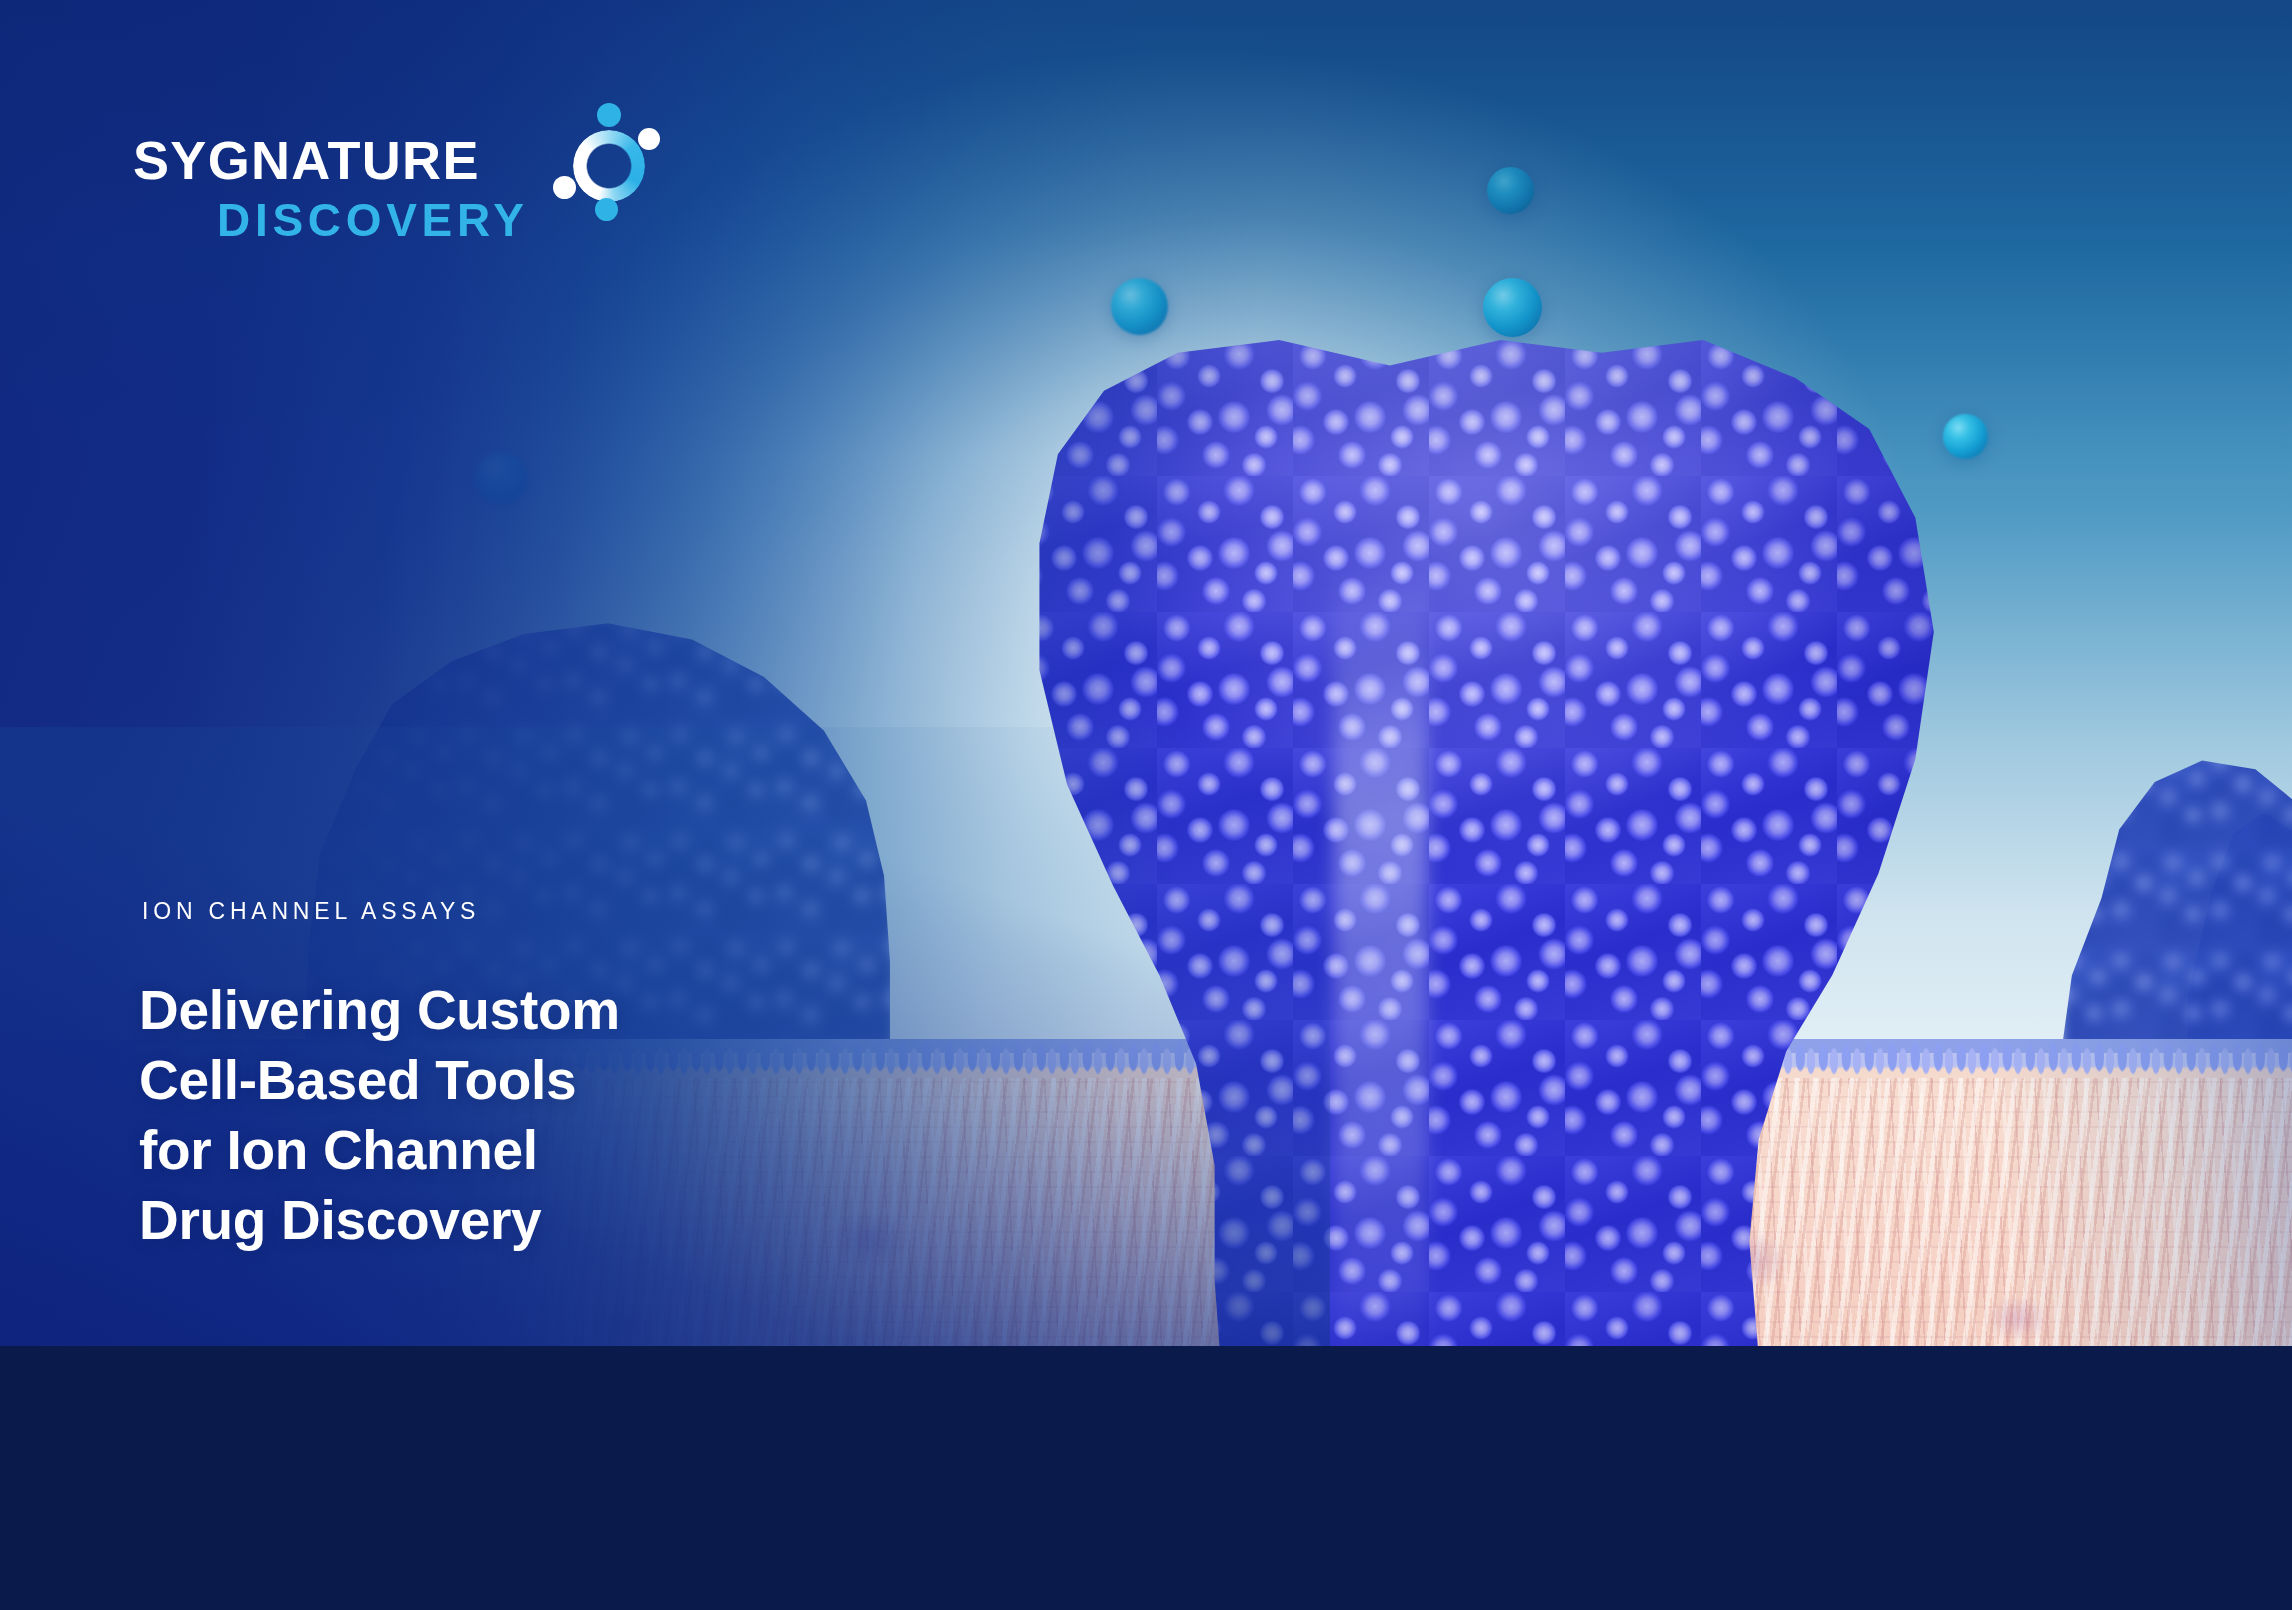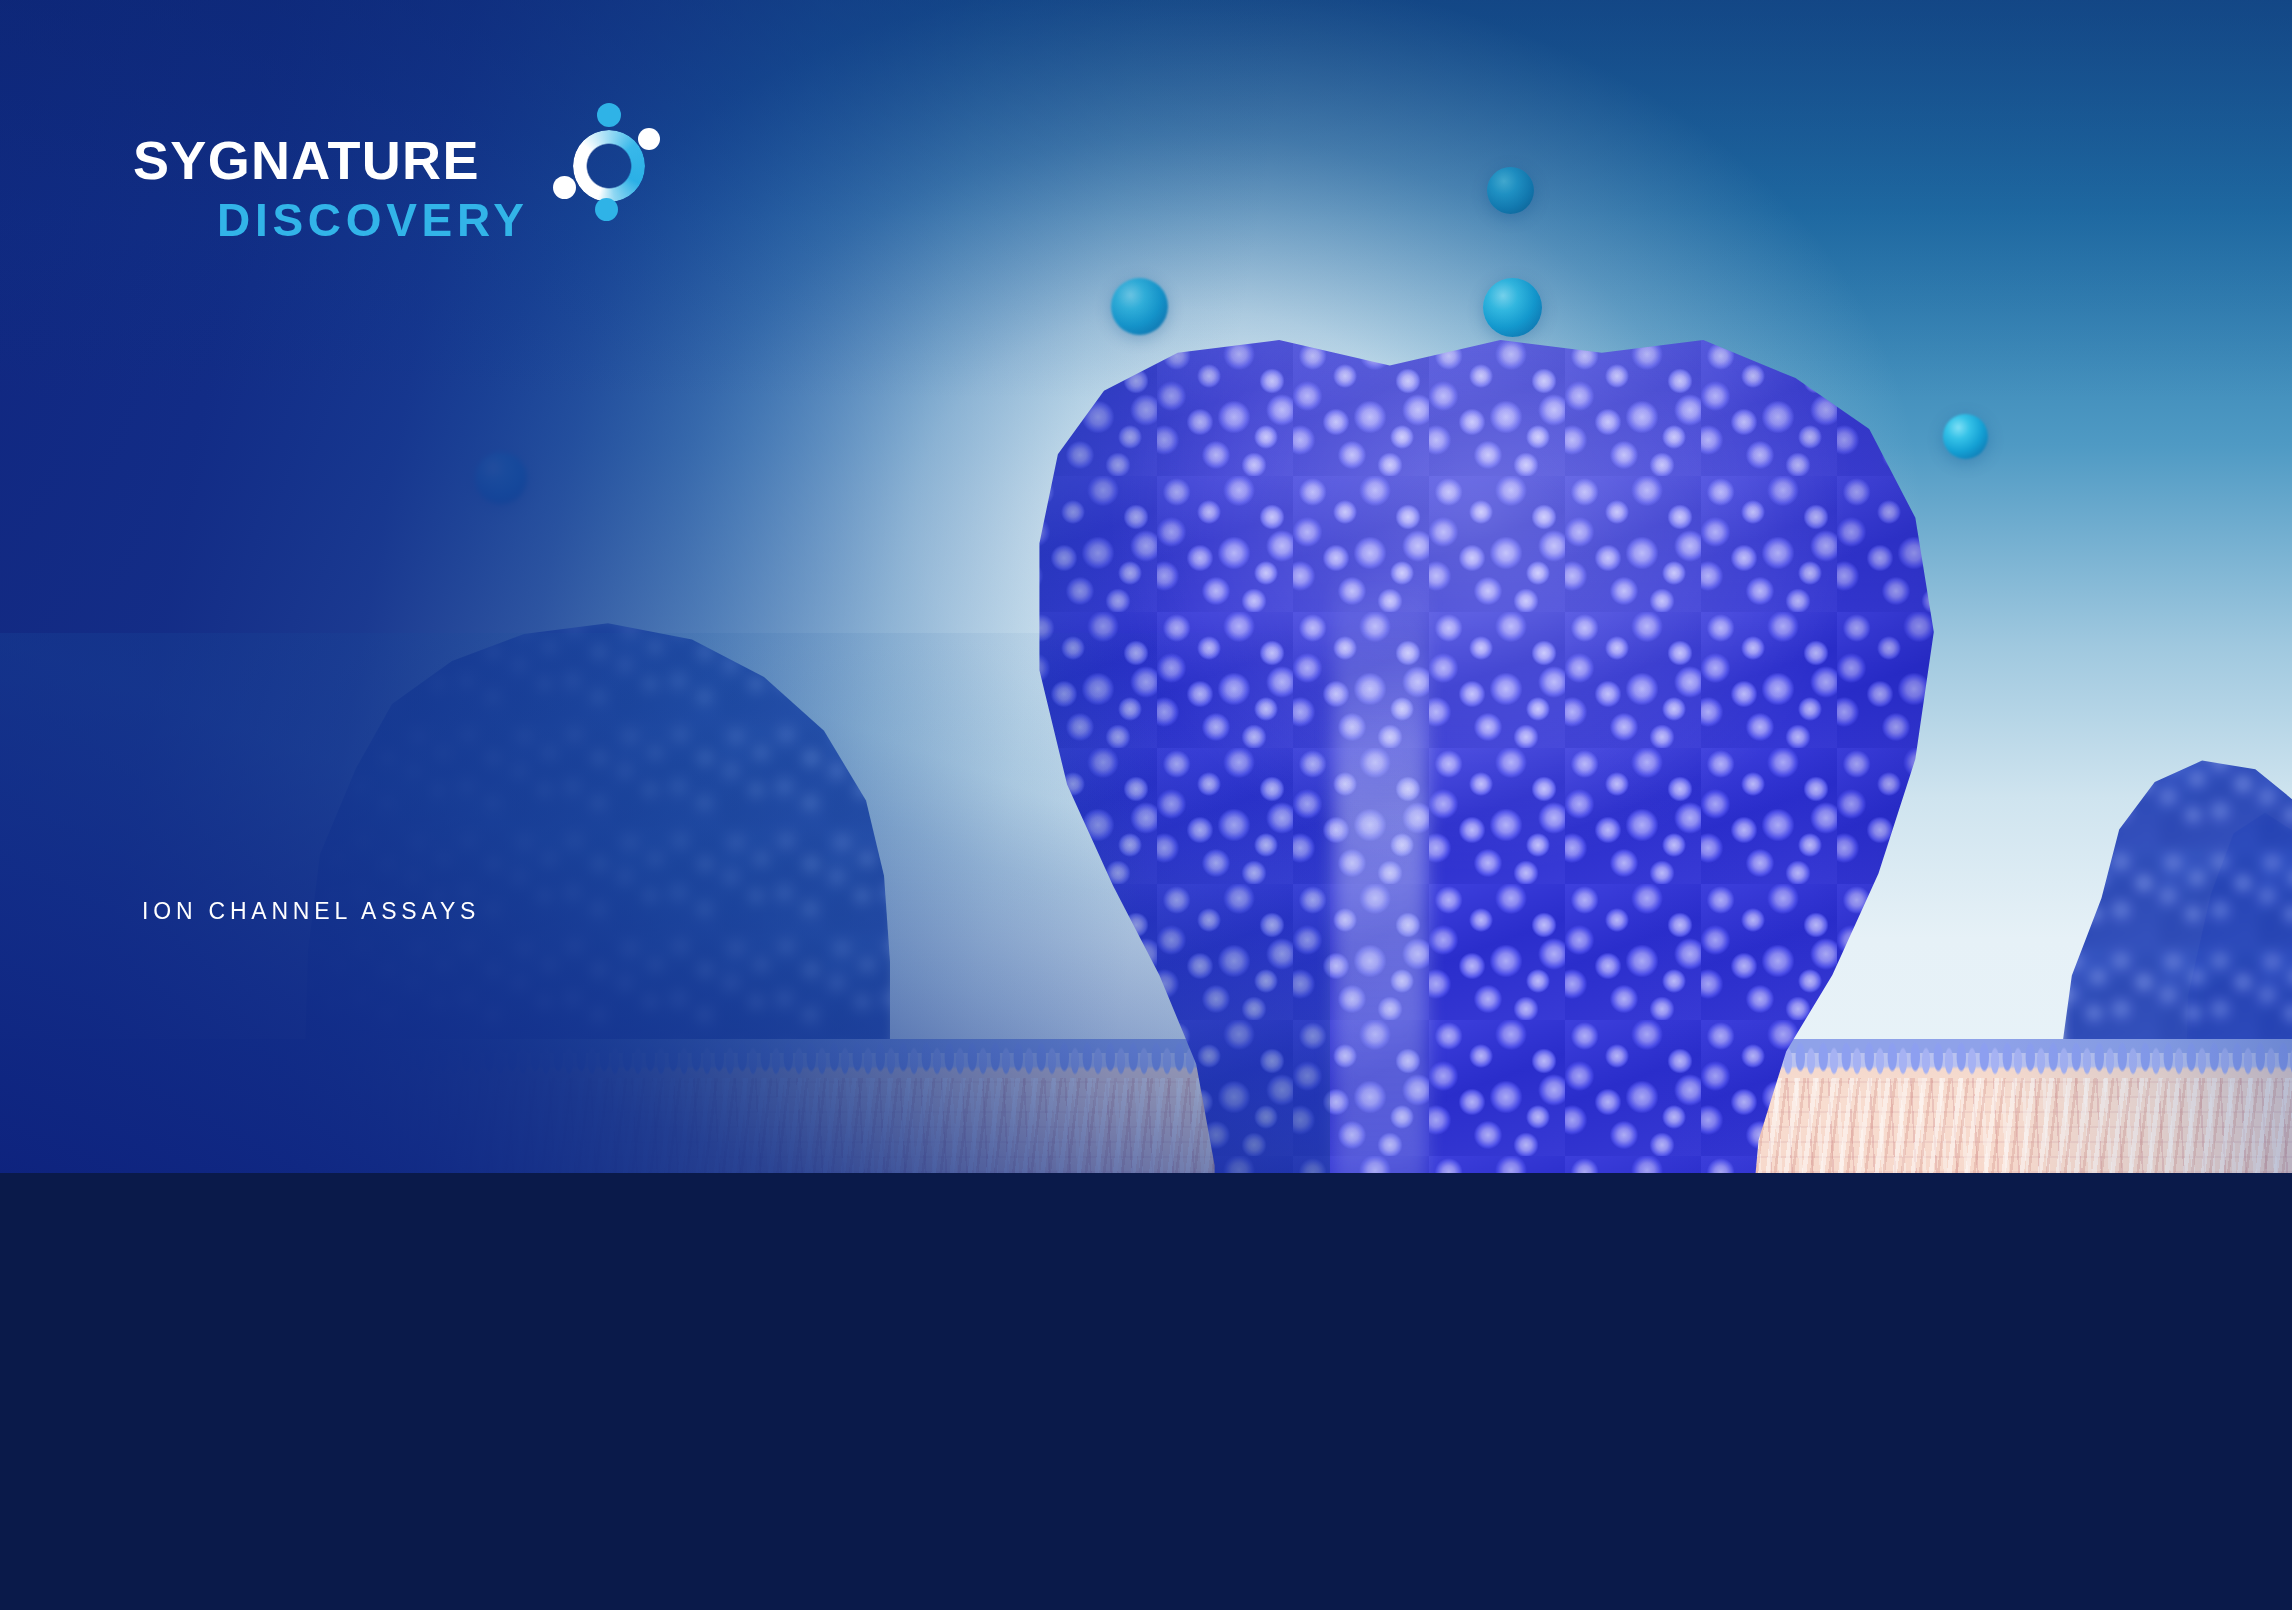--- a/index.html
+++ b/index.html
@@ -1,21 +1,21 @@
 <!DOCTYPE html>
 <html style="font-size:14.3px"><head>
 <meta charset="utf-8">
 <title>Sygnature Discovery — Ion Channel Assays</title>
 <style>
   * { margin:0; padding:0; box-sizing:border-box; }
   html,body { background:#0a1a4a; }
 
   .stage {
     position:relative;
-    width:2293px; height:1173px;
+    width:2293px; height:1346px;
     overflow:hidden;
     font-family:"Liberation Sans", sans-serif;
     background:#4c1d95;
     isolation:isolate;
   }
 
   
   .bg-base {
     position:absolute; inset:0;
     background:
@@ -392,15 +392,21 @@
       <div class="logo-ring"></div>
       <div class="logo-dot top"></div>
       <div class="logo-dot tr"></div>
       <div class="logo-dot bl"></div>
       <div class="logo-dot bottom"></div>
     </div>
   </div>
 
   <div class="eyebrow">ION CHANNEL ASSAYS</div>
 
+  <div class="headline">
+    <span>Delivering Custom</span>
+    <span>Cell-Based Tools</span>
+    <span>for Ion Channel</span>
+    <span>Drug Discovery</span>
+  </div>
 
 </div>
 
 
 </body></html>

